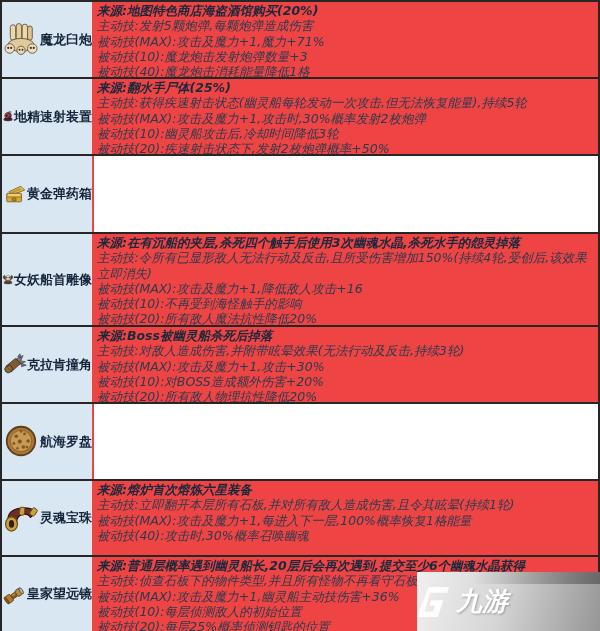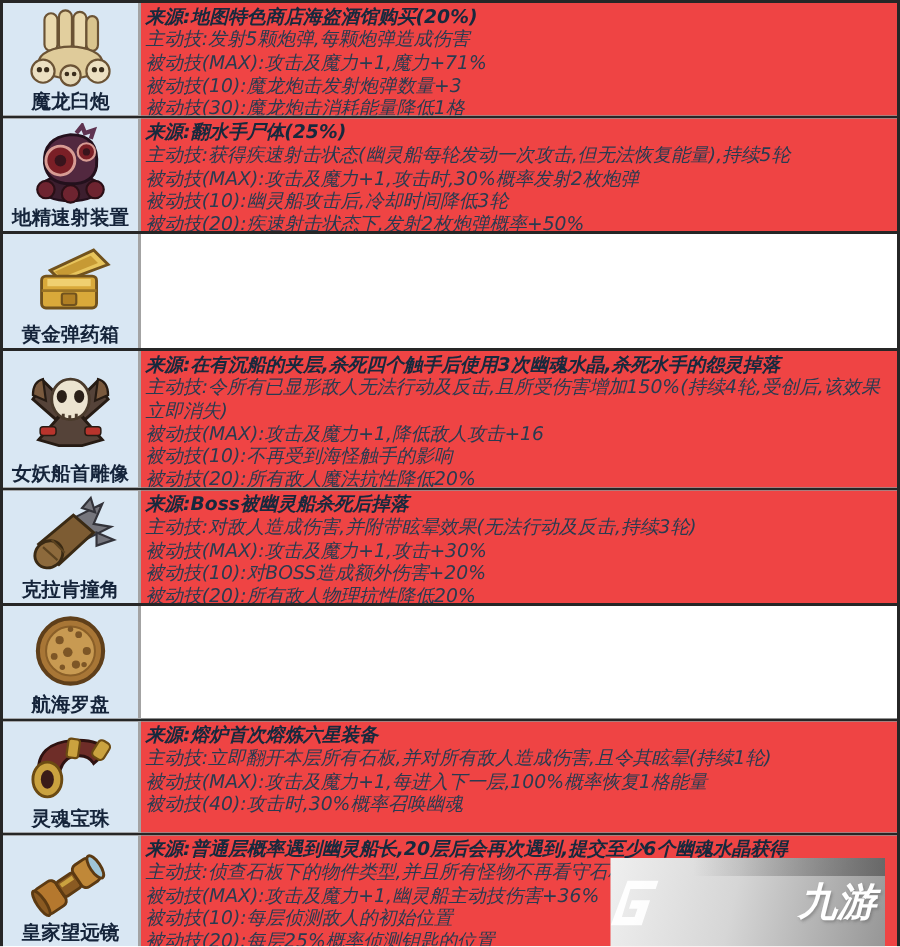--- a/index.html
+++ b/index.html
@@ -19,43 +19,43 @@
   .row:nth-child(2){height:77px}
   .row:nth-child(3){height:78px}
   .row:nth-child(4){height:93px}
   .row:nth-child(5){height:77px}
   .row:nth-child(6){height:77px}
   .row:nth-child(7){height:76px}
   .row:nth-child(8){height:74px; border-bottom:none;}
   .cell-icon {
     width:92px; flex:0 0 92px;
     background:#d9e7f3;
-    border-right:2px solid #a3a3a3;
-    display:flex; flex-direction:column; align-items:center; justify-content:flex-end;
+    border-right:2px solid #ef4444;
+    display:flex; flex-direction:row; align-items:center; justify-content:flex-end;
     padding-bottom:1px;
   }
   .icon-box { flex:1; display:flex; align-items:center; justify-content:center; width:100%; overflow:hidden; }
   .icon-box svg { display:block; }
   .item-name {
     font-size:13px; font-weight:bold; color:#15243a; line-height:15px;
     white-space:nowrap; letter-spacing:0;
   }
   .cell-text {
     flex:1; background:#ef4444; padding:1px 2px 0 3px; overflow:hidden;font-style:italic;
   }
   .line {
     font-size:12.5px; line-height:15.3px; color:#2a3b50;
     word-break:break-all;
   }
   .line.source { font-weight:bold; color:#17293d; }
   
   .watermark {
-    position:absolute; right:10px; bottom:0; width:183px; height:59px;
+    position:absolute; right:0; bottom:0; width:183px; height:59px;
     background:linear-gradient(103deg,#efefef 0%,#d6d6d6 45%,#969696 100%);
-    display:flex; align-items:center; justify-content:space-between;
+    display:flex; align-items:center; justify-content:flex-start;
     gap:5px; padding-right:6px;
   }
   .watermark::before {
     content:""; position:absolute; top:0; right:0; width:70%; height:12px;
     background:linear-gradient(to right, rgba(60,60,60,0), rgba(60,60,60,.55));
   }
   .wm-text {
     color:#fff; font-weight:bold; font-style:italic; font-size:26px;
     text-shadow:1px 1px 2px rgba(90,90,90,.45);
   }
@@ -87,21 +87,21 @@
               <circle cx="34.5" cy="46" r="1.6" fill="#3a2d1c"></circle>
   </svg>
           </div>
         <div class="item-name">魔龙臼炮</div>
       </div>
       <div class="cell-text">
         <div class="line source">来源:地图特色商店海盗酒馆购买(20%)</div>
         <div class="line">主动技:发射5颗炮弹,每颗炮弹造成伤害</div>
         <div class="line">被动技(MAX):攻击及魔力+1,魔力+71%</div>
         <div class="line">被动技(10):魔龙炮击发射炮弹数量+3</div>
-        <div class="line">被动技(30):魔龙炮击消耗能量降低1格</div>
+        <div class="line">被动技(40):魔龙炮击消耗能量降低1格</div>
       </div>
     </div>
 
     <div class="row">
       <div class="cell-icon">
         <div class="icon-box">
             <svg width="62" height="54" viewBox="0 0 64 56">
     <ellipse cx="32" cy="45" rx="21" ry="9" fill="#3c1e2e" stroke="#23101c" stroke-width="1.5"></ellipse>
     <circle cx="15" cy="46" r="6" fill="#6e2430" stroke="#2a0f16" stroke-width="1.5"></circle>
     <circle cx="32" cy="49" r="6" fill="#6e2430" stroke="#2a0f16" stroke-width="1.5"></circle>

